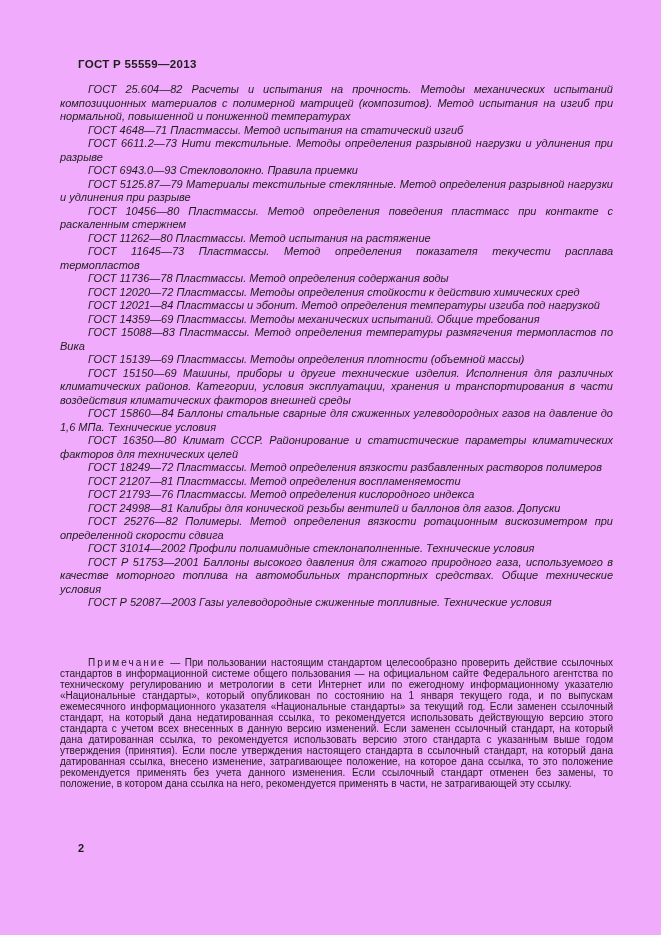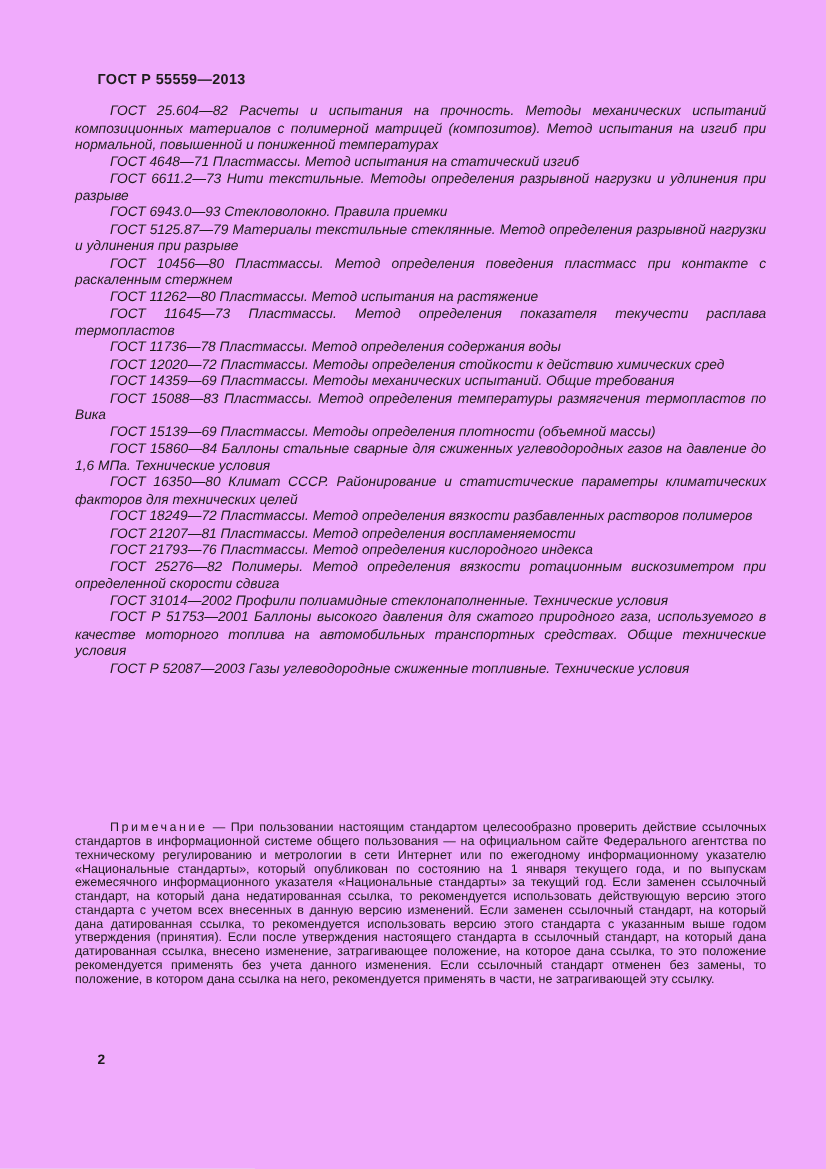--- a/index.html
+++ b/index.html
@@ -76,28 +76,31 @@
       <p class="ref">ГОСТ 25.604—82 Расчеты и испытания на прочность. Методы механических испытаний композиционных материалов с полимерной матрицей (композитов). Метод испытания на изгиб при нормальной, повышенной и пониженной температурах</p>
       <p class="ref">ГОСТ 4648—71 Пластмассы. Метод испытания на статический изгиб</p>
       <p class="ref">ГОСТ 6611.2—73 Нити текстильные. Методы определения разрывной нагрузки и удлинения при разрыве</p>
       <p class="ref">ГОСТ 6943.0—93 Стекловолокно. Правила приемки</p>
       <p class="ref">ГОСТ 5125.87—79 Материалы текстильные стеклянные. Метод определения разрывной нагрузки и удлинения при разрыве</p>
       <p class="ref">ГОСТ 10456—80 Пластмассы. Метод определения поведения пластмасс при контакте с раскаленным стержнем</p>
       <p class="ref">ГОСТ 11262—80 Пластмассы. Метод испытания на растяжение</p>
       <p class="ref">ГОСТ 11645—73 Пластмассы. Метод определения показателя текучести расплава термопластов</p>
       <p class="ref">ГОСТ 11736—78 Пластмассы. Метод определения содержания воды</p>
       <p class="ref">ГОСТ 12020—72 Пластмассы. Методы определения стойкости к действию химических сред</p>
+      <p class="ref">ГОСТ 12021—84 Пластмассы и эбонит. Метод определения температуры изгиба под нагрузкой</p>
       <p class="ref">ГОСТ 14359—69 Пластмассы. Методы механических испытаний. Общие требования</p>
       <p class="ref">ГОСТ 15088—83 Пластмассы. Метод определения температуры размягчения термопластов по Вика</p>
       <p class="ref">ГОСТ 15139—69 Пластмассы. Методы определения плотности (объемной массы)</p>
+      <p class="ref">ГОСТ 15150—69 Машины, приборы и другие технические изделия. Исполнения для различных климатических районов. Категории, условия эксплуатации, хранения и транспортирования в части воздействия климатических факторов внешней среды</p>
       <p class="ref">ГОСТ 15860—84 Баллоны стальные сварные для сжиженных углеводородных газов на давление до 1,6 МПа. Технические условия</p>
       <p class="ref">ГОСТ 16350—80 Климат СССР. Районирование и статистические параметры климатических факторов для технических целей</p>
       <p class="ref">ГОСТ 18249—72 Пластмассы. Метод определения вязкости разбавленных растворов полимеров</p>
       <p class="ref">ГОСТ 21207—81 Пластмассы. Метод определения воспламеняемости</p>
       <p class="ref">ГОСТ 21793—76 Пластмассы. Метод определения кислородного индекса</p>
+      <p class="ref">ГОСТ 24998—81 Калибры для конической резьбы вентилей и баллонов для газов. Допуски</p>
       <p class="ref">ГОСТ 25276—82 Полимеры. Метод определения вязкости ротационным вискозиметром при определенной скорости сдвига</p>
       <p class="ref">ГОСТ 31014—2002 Профили полиамидные стеклонаполненные. Технические условия</p>
       <p class="ref">ГОСТ Р 51753—2001 Баллоны высокого давления для сжатого природного газа, используемого в качестве моторного топлива на автомобильных транспортных средствах. Общие технические условия</p>
       <p class="ref">ГОСТ Р 52087—2003 Газы углеводородные сжиженные топливные. Технические условия</p>
     </div>
 
   <div class="note-block">
     <p>
       <span class="note-label">Примечание</span><span> — </span><span>При пользовании настоящим стандартом целесообразно проверить действие ссылочных стандартов в информационной системе общего пользования — на официальном сайте Федерального агентства по техническому регулированию и метрологии в сети Интернет или по ежегодному информационному указателю «Национальные стандарты», который опубликован по состоянию на 1 января текущего года, и по выпускам ежемесячного информационного указателя «Национальные стандарты» за текущий год. Если заменен ссылочный стандарт, на который дана недатированная ссылка, то рекомендуется использовать действующую версию этого стандарта с учетом всех внесенных в данную версию изменений. Если заменен ссылочный стандарт, на который дана датированная ссылка, то рекомендуется использовать версию этого стандарта с указанным выше годом утверждения (принятия). Если после утверждения настоящего стандарта в ссылочный стандарт, на который дана датированная ссылка, внесено изменение, затрагивающее положение, на которое дана ссылка, то это положение рекомендуется применять без учета данного изменения. Если ссылочный стандарт отменен без замены, то положение, в котором дана ссылка на него, рекомендуется применять в части, не затрагивающей эту ссылку.</span>
     </p>

